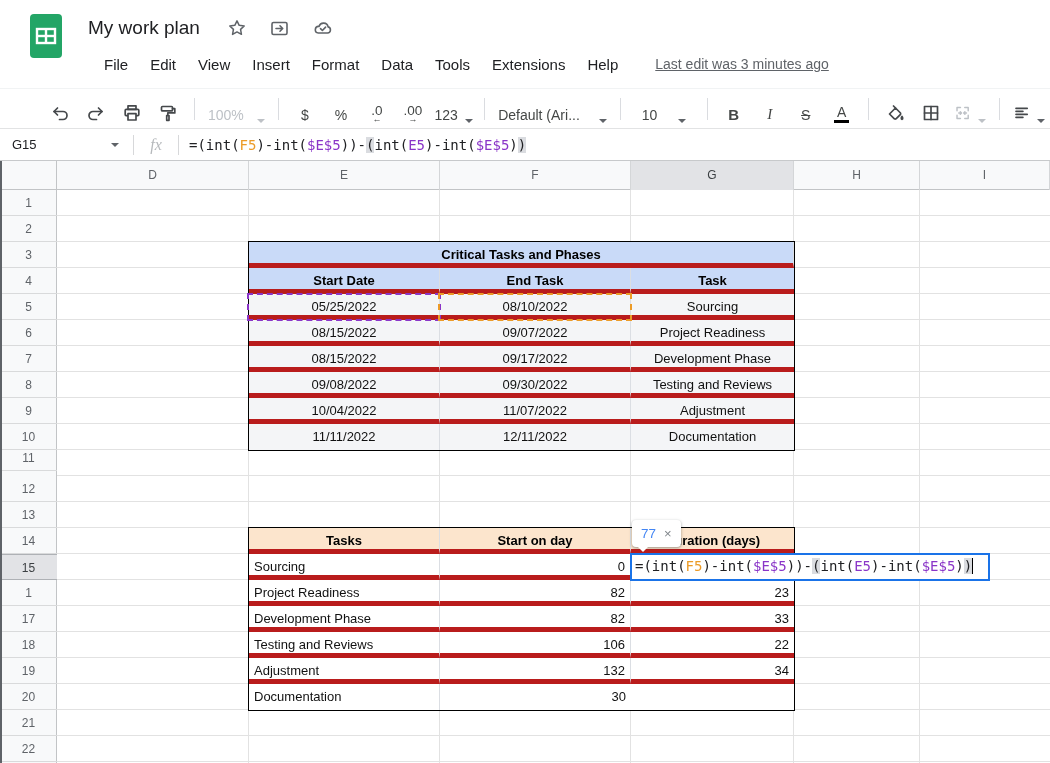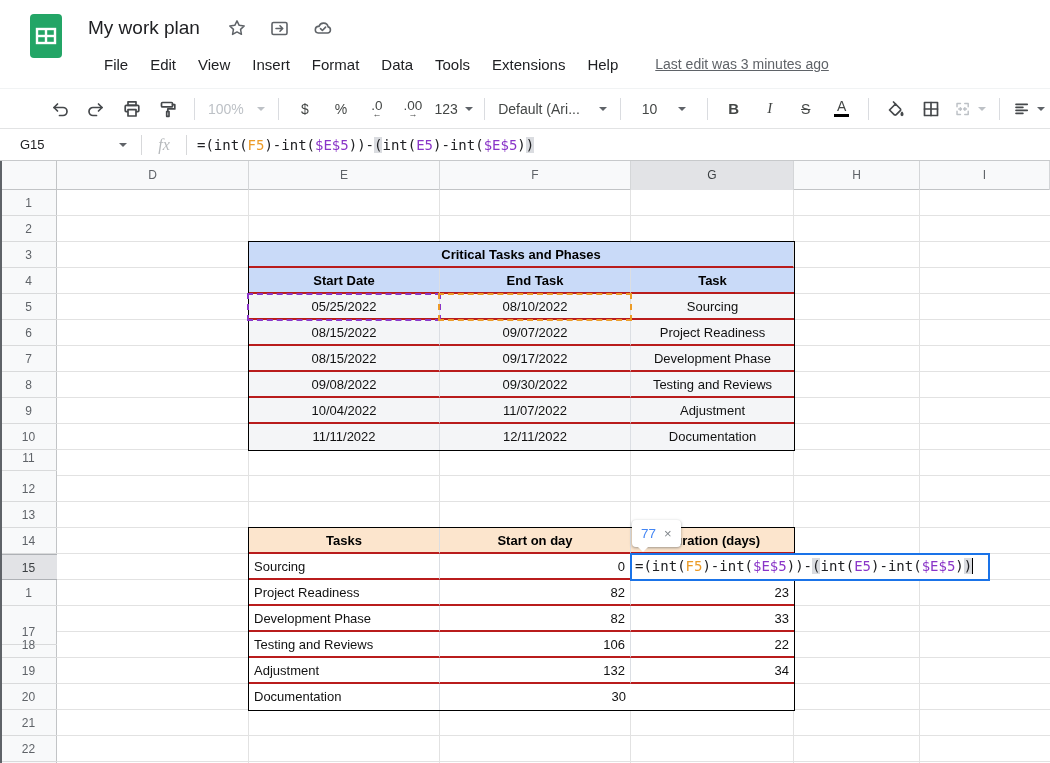--- a/index.html
+++ b/index.html
@@ -13,42 +13,42 @@
   #title-row { position:absolute; left:88px; top:13px; height:30px; display:flex; align-items:center; }
   #doc-title { font-size:19px; color:#202124; margin-right:26px; white-space:nowrap; }
   .title-ic { width:22px; height:22px; margin-right:21px; display:flex; align-items:center; justify-content:center; }
   #menubar { position:absolute; left:93px; top:49px; height:30px; display:flex; align-items:center; font-size:15px; color:#202124; }
   .menu-item { padding:3px 11px; border-radius:4px; white-space:nowrap; cursor:default; }
   #last-edit { margin-left:26px; font-size:14px; color:#5F6368; text-decoration:underline; white-space:nowrap; }
 
   
   #toolbar { position:absolute; left:0; top:88px; width:100%; height:41px; border-top:1px solid #F1F3F4;
     border-bottom:1px solid #E2E3E4; display:flex; align-items:center; padding-left:42px; }
-  .tbtn { height:28px; min-width:26px; display:flex; align-items:center; justify-content:center;
+  .tbtn { height:28px; min-width:26px; display:flex; align-items:flex-end; justify-content:center;
     margin:7px 5px; color:#444746; font-size:14px; white-space:nowrap; }
   .tsep { width:1px; height:22px; background:#DADCE0; margin:0 8px; }
   .dcaret { width:0; height:0; border-left:4px solid transparent; border-right:4px solid transparent;
     border-top:4px solid #5F6368; margin-left:7px; }
   .dcaret.dim { border-top-color:#BDC1C6; }
   .dim-text { color:#BDC1C6; }
   .fmt-label { font-size:13.5px; line-height:11px; }
   .mini-arrow { font-size:9px; line-height:7px; color:#444746; }
   #bold-b { font-weight:bold; font-size:15px; }
   #italic-i { font-style:italic; font-size:15px; font-family:"Liberation Serif", serif; }
   #strike-s { text-decoration:line-through; font-size:14px; }
   .tc-wrap { display:flex; flex-direction:column; align-items:center; }
   .tc-bar { width:15px; height:3px; background:#000; margin-top:1px; }
   svg.ticon { stroke:#45484B; fill:none; stroke-width:1.7; stroke-linecap:round; stroke-linejoin:round; }
   svg.ticon.dim { stroke:#BDC1C6; }
 
   
   #formula-bar { position:absolute; left:0; top:129px; width:100%; height:32px; background:#fff;
     border-bottom:1px solid #C7C9CB; display:flex; align-items:center; }
   #name-box { width:133px; padding:0 14px 0 12px; display:flex; align-items:center; justify-content:space-between;
-    font-size:13px; color:#202124;margin-left:8px; }
+    font-size:13px; color:#202124; }
   .fb-sep { width:1px; height:20px; background:#D7D8DA; }
   #fx-label { width:44px; text-align:center; font-style:italic; font-size:16px; color:#B6B9BC;
     font-family:"Liberation Serif", serif; }
   #fb-formula { flex:1; padding-left:10px; font-family:"DejaVu Sans Mono", monospace; font-size:14px;
     color:#202124; white-space:nowrap; overflow:hidden; }
 
   
   .seg-plain { color:#202124; }
   .seg-orange { color:var(--ref-orange); }
   .seg-purple { color:var(--ref-purple); }
@@ -73,21 +73,21 @@
   #grid-area { position:absolute; left:0; top:0; right:0; bottom:0; }
   #hlines { position:absolute; left:57px; top:29px; right:0; bottom:0;
     background:repeating-linear-gradient(to bottom, transparent 0 25px, #E2E2E2 25px 26px); }
   .vline { position:absolute; top:29px; bottom:0; width:1px; background:#E2E2E2; }
 
   
   .sheet-table { position:absolute; left:248px; width:547px; border:1px solid #000;
     display:grid; grid-template-columns:191px 191px 163px; grid-auto-rows:26px; z-index:2; font-size:13px; }
   #table1 { top:80px; height:210px; background:var(--table1-body-bg); }
   #table2 { top:366px; height:184px; background:#FFFFFF; }
-  .tcell { line-height:25px; border-right:1px solid #DBDEE3; border-bottom:2px solid #b91c1c;
+  .tcell { line-height:25px; border-right:1px solid #DBDEE3; border-bottom:5px solid #b91c1c;
     overflow:hidden; white-space:nowrap; color:#111; }
   .tcell.col2 { border-right:none; }
   .tcell.lastrow { border-bottom:none; }
   .tcell.c { text-align:center; }
   .tcell.l { text-align:left; padding-left:5px; }
   .tcell.r { text-align:right; padding-right:5px; }
   .tcell.title { grid-column:1 / -1; font-weight:bold; text-align:center; }
   #table1 .title, #table1 .th { background:var(--table1-header-bg); font-weight:bold; text-align:center; color:#000; }
   #table2 .th { background:var(--table2-header-bg); font-weight:bold; text-align:center; color:#000; }
 
@@ -290,21 +290,21 @@
         <div class="rowh" style="top: 185px;">7</div>
         <div class="rowh" style="top: 211px;">8</div>
         <div class="rowh" style="top: 237px;">9</div>
         <div class="rowh" style="top: 263px;">10</div>
         <div class="rowh" style="top: 284px;">11</div>
         <div class="rowh" style="top: 315px;">12</div>
         <div class="rowh" style="top: 341px;">13</div>
         <div class="rowh" style="top: 367px;">14</div>
         <div class="rowh active" style="top: 393px;">15</div>
         <div class="rowh" style="top: 419px;">1</div>
-        <div class="rowh" style="top: 458px;">17</div>
+        <div class="rowh" style="top: 445px;">17</div>
         <div class="rowh" style="top: 471px;">18</div>
         <div class="rowh" style="top: 497px;">19</div>
         <div class="rowh" style="top: 523px;">20</div>
         <div class="rowh" style="top: 549px;">21</div>
         <div class="rowh" style="top: 575px;">22</div>
       </div>
 
     <div id="grid-area">
       <div id="hlines"></div>
 

